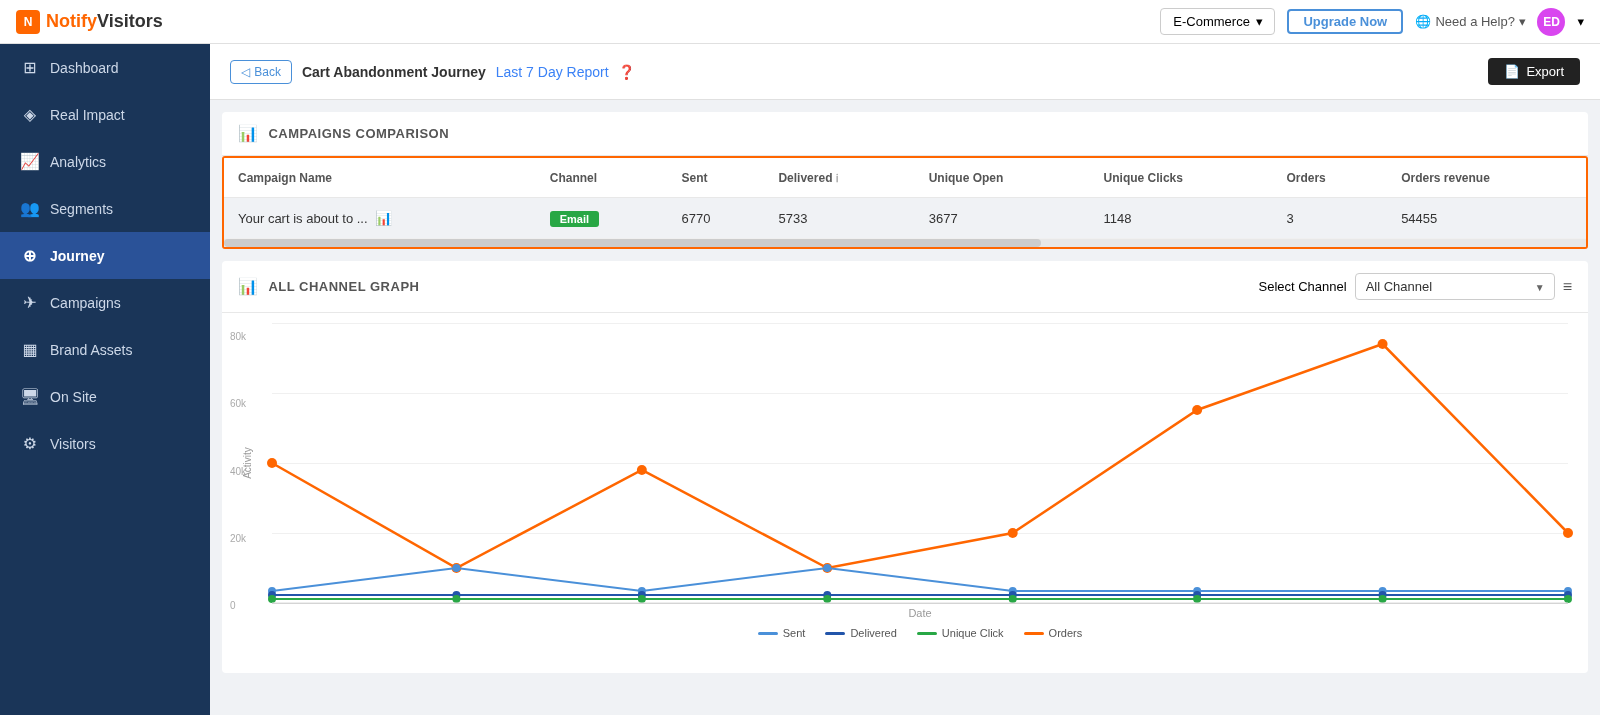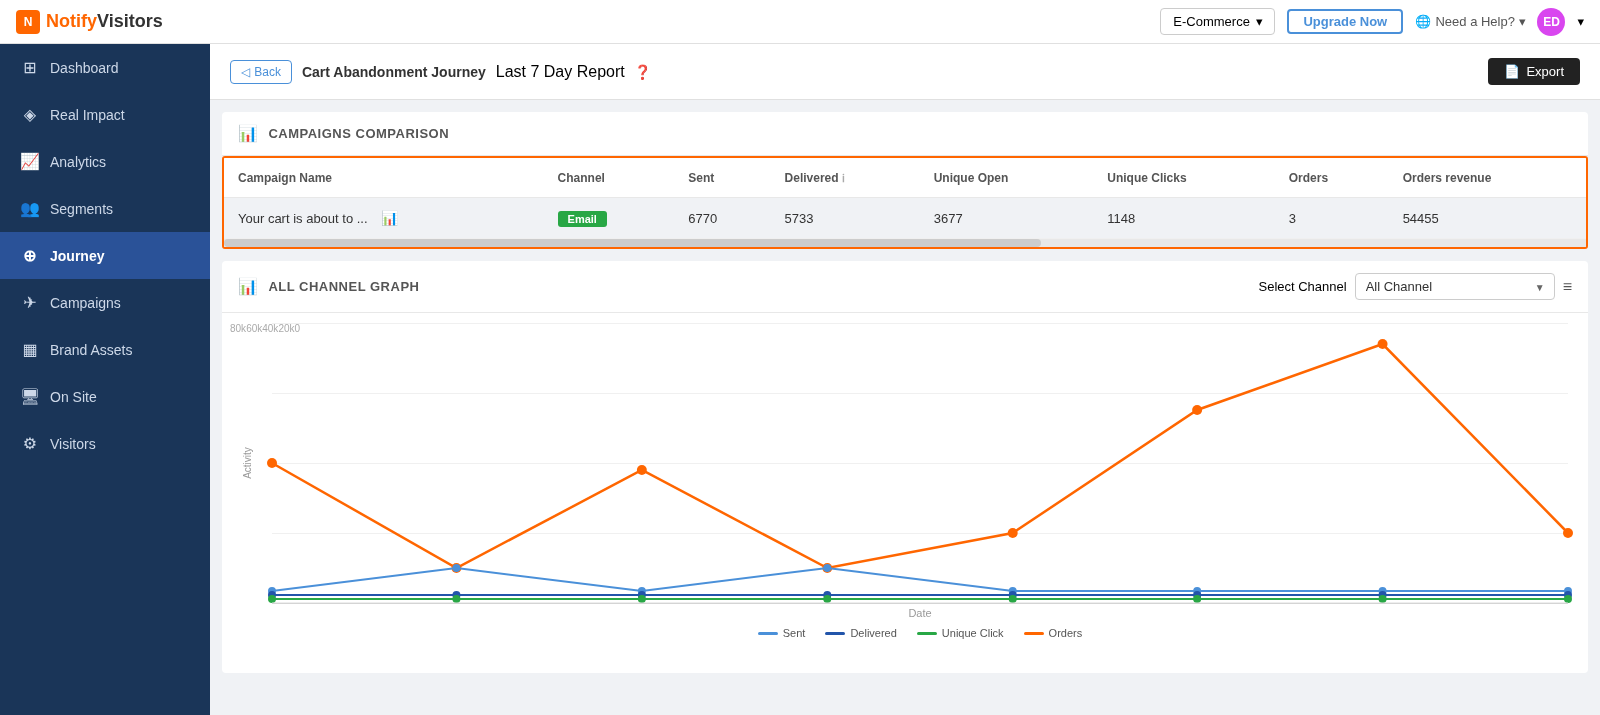--- a/index.html
+++ b/index.html
@@ -132,22 +132,22 @@
       cursor: pointer;
       font-size: 12px;
       display: flex; align-items: center; gap: 4px;
     }
     .page-title {
       font-size: 14px;
       font-weight: 600;
       color: #333;
     }
     .last-report-badge {
-      color: #000000;
-      font-size: 16px;
+      color: #3b82f6;
+      font-size: 14px;
     }
     .help-circle {
       color: #999; font-size: 14px; cursor: pointer;
     }
     .export-btn {
       background: #222;
       color: #fff;
       border: none;
       padding: 6px 16px;
       border-radius: 4px;
@@ -201,21 +201,21 @@
       background: #28a745;
       color: white;
       padding: 2px 10px;
       border-radius: 3px;
       font-size: 11px;
       font-weight: bold;
     }
     .campaign-name-cell {
       display: flex;
       align-items: center;
-      gap: 14px;
+      gap: 8px;
     }
     .bar-chart-mini { color: #aaa; font-size: 14px; cursor: pointer; }
 
     
     .scroll-bar-container {
       height: 8px;
       background: #e8e8e8;
       margin: 0;
     }
     .scroll-bar-thumb {
@@ -490,21 +490,21 @@
             </select>
           </div>
           <span class="hamburger-icon">≡</span>
         </div>
       </div>
 
       <div class="chart-container">
         <div class="chart-area">
           <span class="y-axis-label">Activity</span>
 
-          <div style="position:absolute; left:-42px; top:0; height:100%; display:flex; flex-direction:row; justify-content:space-between; padding-bottom:0;">
+          <div style="position:absolute; left:-42px; top:8px; height:100%; display:flex; flex-direction:column; justify-content:space-between; padding-bottom:0;">
             <span class="y-label">80k</span>
             <span class="y-label">60k</span>
             <span class="y-label">40k</span>
             <span class="y-label">20k</span>
             <span class="y-label">0</span>
           </div>
 
           <div class="grid-lines">
             <div class="grid-line" style="top:0%;"></div>
             <div class="grid-line" style="top:25%;"></div>

